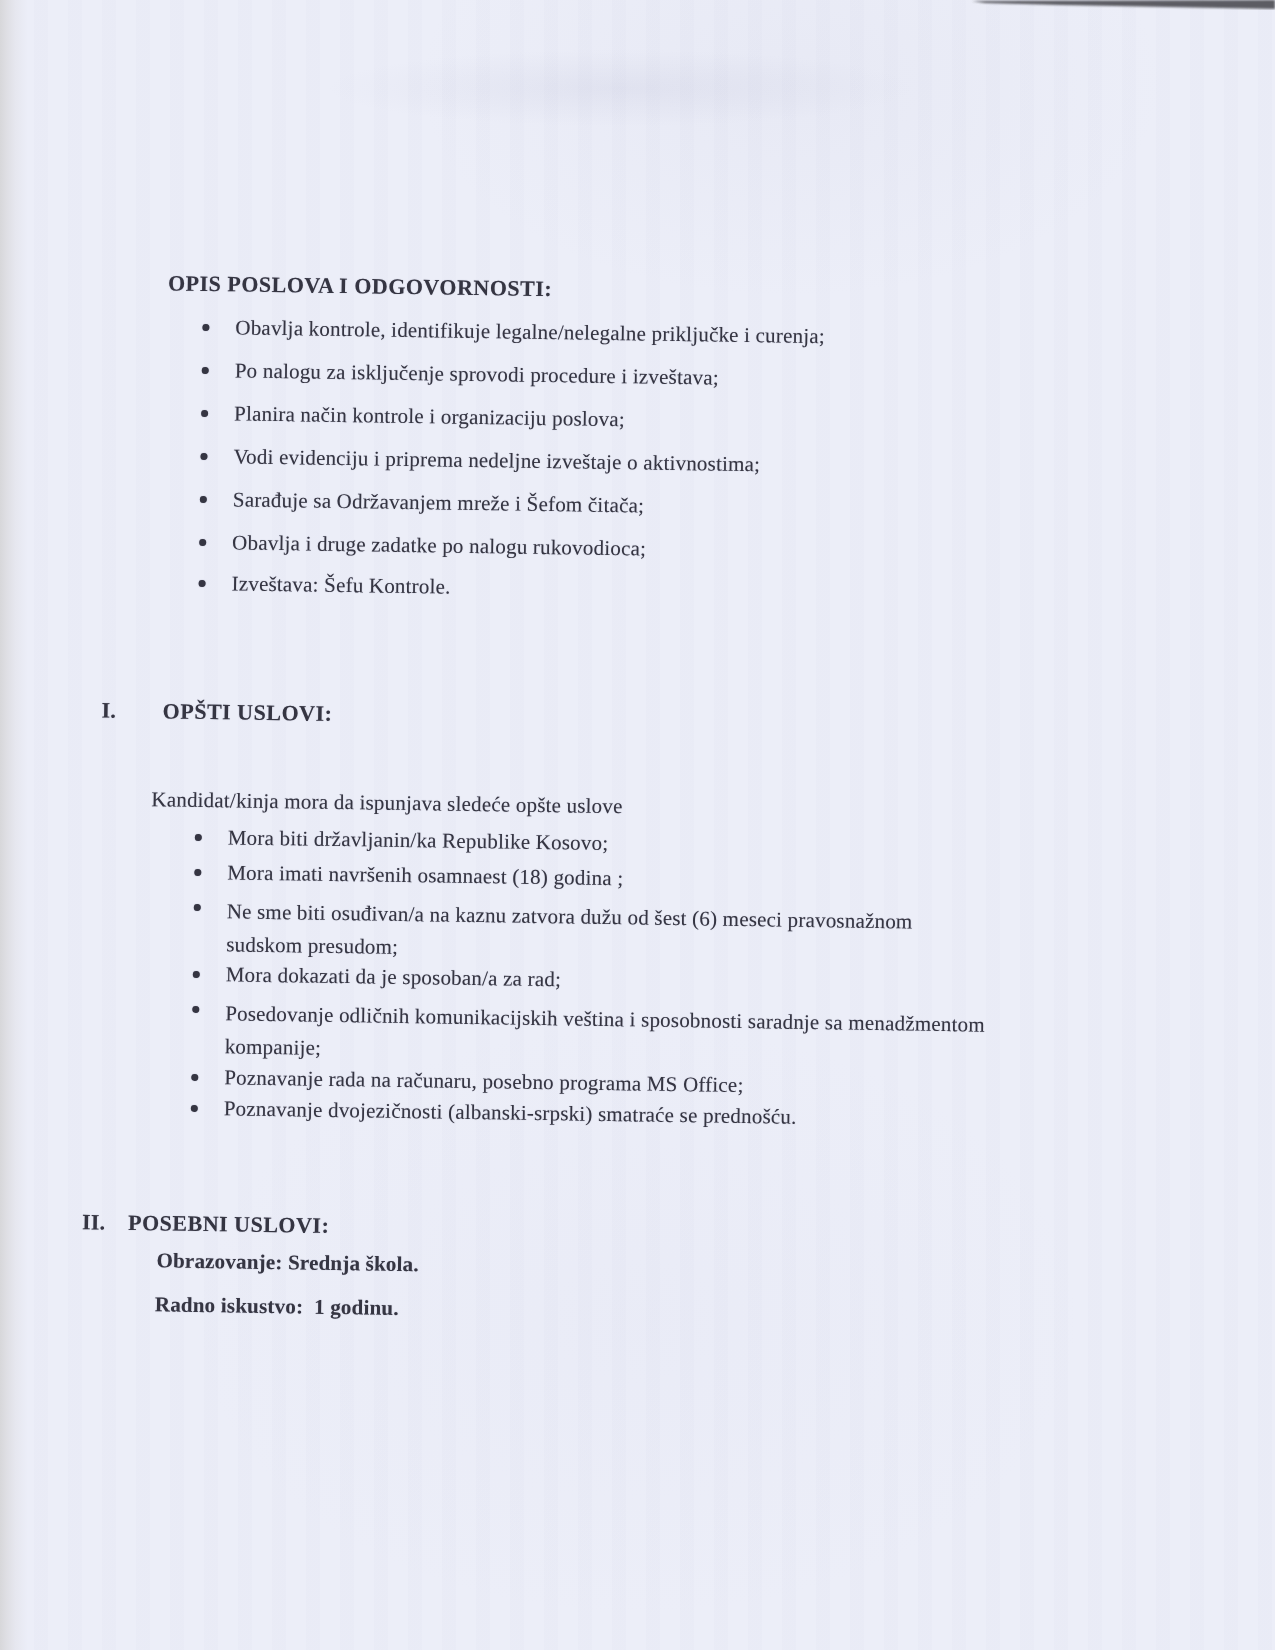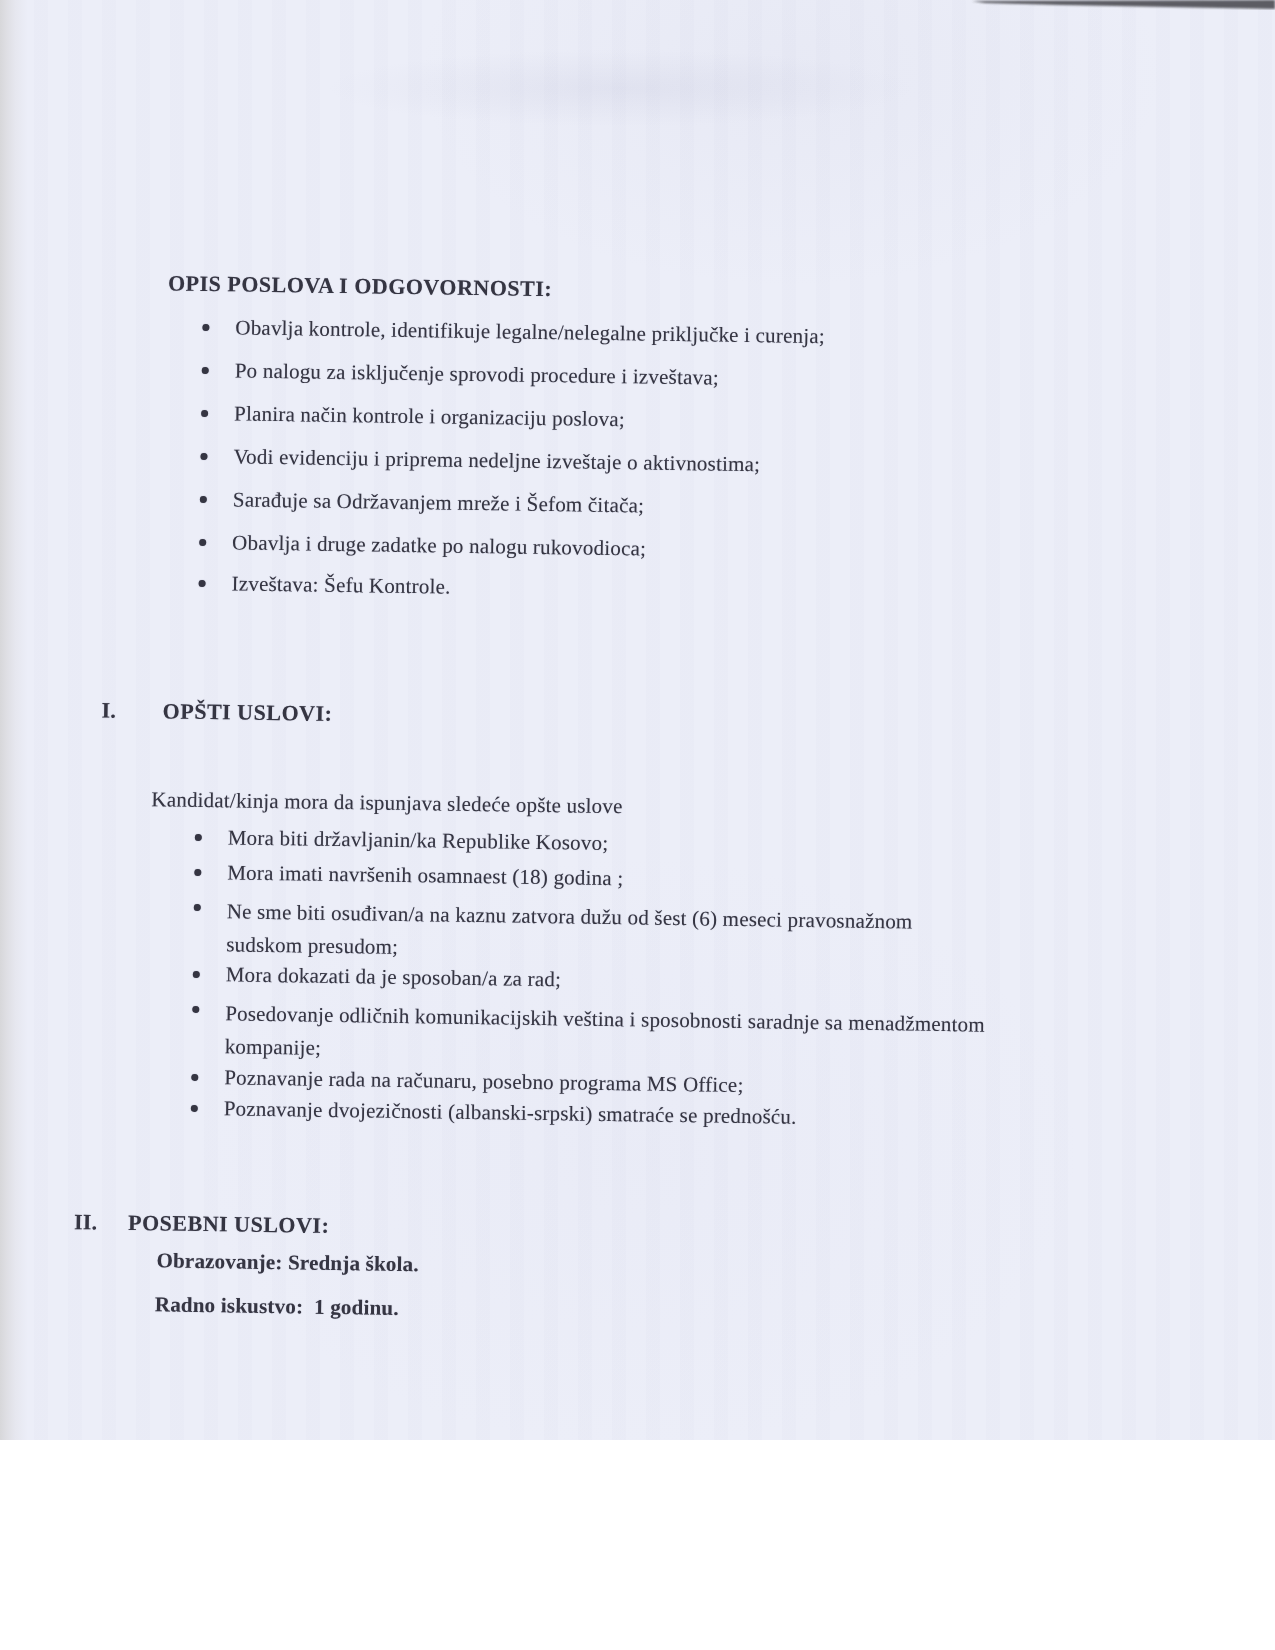--- a/index.html
+++ b/index.html
@@ -8,21 +8,21 @@
     --edge:#d7d7da;
     --artifact:#4a4a50;
   }
   html,body{margin:0;padding:0;}
   body{
     width:1275px;height:1650px;
     font-family:"Liberation Serif", serif;
     background:#fff;
   }
   .page{
-    position:relative;width:1275px;height:1440px;overflow:hidden;
+    position:relative;width:1275px;height:1650px;overflow:hidden;
     background-image:
       radial-gradient(ellipse 420px 55px at 620px 88px, rgba(176,178,205,0.16), transparent 70%),
       radial-gradient(ellipse 520px 300px at 62% 5%, rgba(190,192,215,0.10), transparent 72%),
       radial-gradient(ellipse 600px 400px at 50% 80%, rgba(200,202,228,0.07), transparent 75%),
       repeating-linear-gradient(90deg, rgba(140,142,180,0.028) 0 14px, rgba(255,255,255,0.025) 14px 34px),
       linear-gradient(var(--paper), var(--paper));
   }
   
   .edge-left{
     position:absolute;left:0;top:0;bottom:0;width:28px;
@@ -132,20 +132,20 @@
     </div>
     <div class="bullet-row" style="top:1062px;">
       <span class="dot"></span>
       <span class="t">Poznavanje rada na računaru, posebno programa MS Office;</span>
     </div>
     <div class="bullet-row" style="top:1093px;">
       <span class="dot"></span>
       <span class="t">Poznavanje dvojezičnosti (albanski-srpski) smatraće se prednošću.</span>
     </div>
 
-    <div class="abs numeral" style="left:80px;top:1208px;">II.</div>
+    <div class="abs numeral" style="left:88px;top:1208px;">II.</div>
     <div class="abs h" style="left:134px;top:1208px;">POSEBNI USLOVI:</div>
 
     <div class="abs bold-line" style="left:163px;top:1246px;">Obrazovanje: Srednja škola.</div>
     <div class="abs bold-line" style="left:162px;top:1290px;">Radno iskustvo:  1 godinu.</div>
 
   </div>
 </div>
 
 </body></html>

